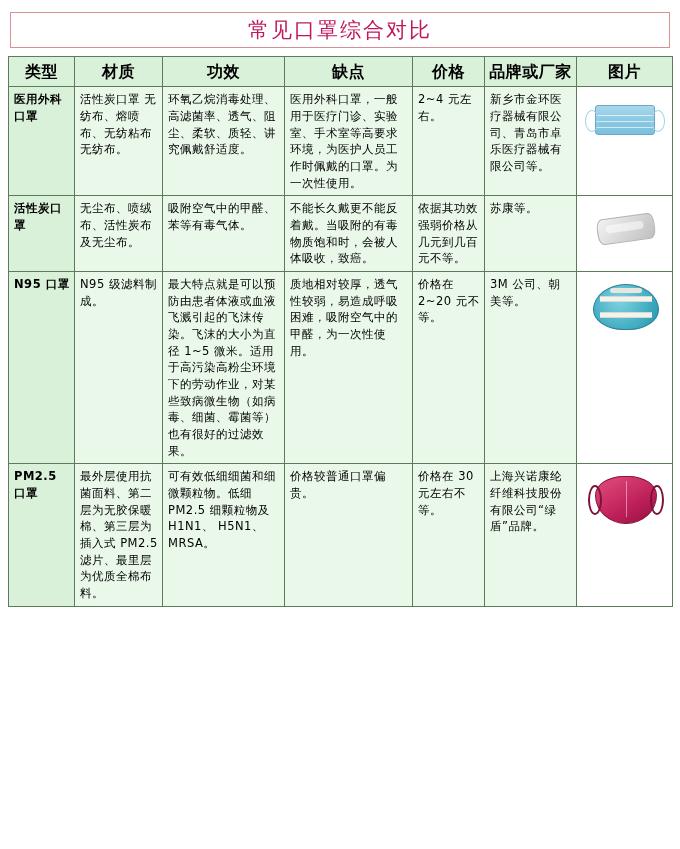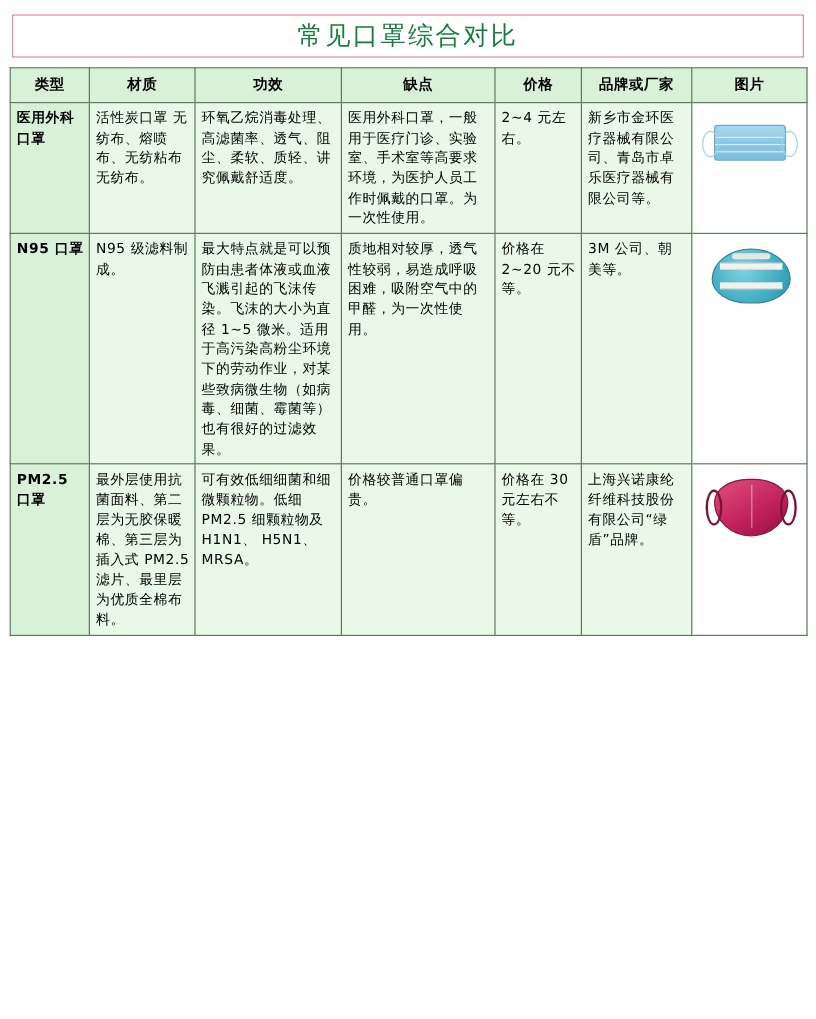--- a/index.html
+++ b/index.html
@@ -27,42 +27,42 @@
     display: flex;
     align-items: center;
     justify-content: center;
     margin: 2px 2px 8px 2px;
   }
   .title-text {
     font-size: 21px;
     letter-spacing: 2px;
     font-family: Liberation Mono, monospace;
     font-weight: normal;
-    color: #15803d;
+    color: #be185d;
   }
   table.compare {
     border-collapse: collapse;
     width: 664px;
     table-layout: fixed;
     margin: 0 auto;
   }
   table.compare th, table.compare td {
     border: 1px solid #5d7a5d;
     vertical-align: top;
     padding: 4px 4px 4px 5px;
     font-size: 11.5px;
     line-height: 1.45;
     letter-spacing: 0.5px;
   }
   table.compare thead th {
     background: #d9f0d9;
     text-align: center;
     vertical-align: middle;
     font-weight: bold;
-    font-size: 12px;
+    font-size: 16px;
     height: 22px;
     padding: 3px 2px;
   }
   td.type-cell {
     background: #d9f0d9;
     font-weight: bold;
     font-size: 12px;
   }
   td.body-cell {
     background: #eaf8ea;
@@ -252,20 +252,33 @@
               <div class="pleat p1"></div>
               <div class="pleat p2"></div>
               <div class="pleat p3"></div>
               <div class="band band-l"></div>
               <div class="band band-r"></div>
             </div>
           </div>
         </td>
       </tr>
       <tr>
+        <td class="type-cell">活性炭口罩</td>
+        <td class="body-cell">无尘布、喷绒布、活性炭布及无尘布。</td>
+        <td class="body-cell">吸附空气中的甲醛、苯等有毒气体。</td>
+        <td class="body-cell">不能长久戴更不能反着戴。当吸附的有毒物质饱和时，会被人体吸收，致癌。</td>
+        <td class="body-cell">依据其功效强弱价格从几元到几百元不等。</td>
+        <td class="body-cell">苏康等。</td>
+        <td class="img-cell">
+          <div class="mask-wrap">
+            <div class="mask-carbon"></div>
+          </div>
+        </td>
+      </tr>
+      <tr>
         <td class="type-cell">N95 口罩</td>
         <td class="body-cell">N95 级滤料制成。</td>
         <td class="body-cell">最大特点就是可以预防由患者体液或血液飞溅引起的飞沫传染。飞沫的大小为直径 1~5 微米。适用于高污染高粉尘环境下的劳动作业，对某些致病微生物（如病毒、细菌、霉菌等）也有很好的过滤效果。</td>
         <td class="body-cell">质地相对较厚，透气性较弱，易造成呼吸困难，吸附空气中的甲醛，为一次性使用。</td>
         <td class="body-cell">价格在 2~20 元不等。</td>
         <td class="body-cell">3M 公司、朝美等。</td>
         <td class="img-cell">
           <div class="mask-wrap tall">
             <div class="mask-n95">
               <div class="nose"></div>

